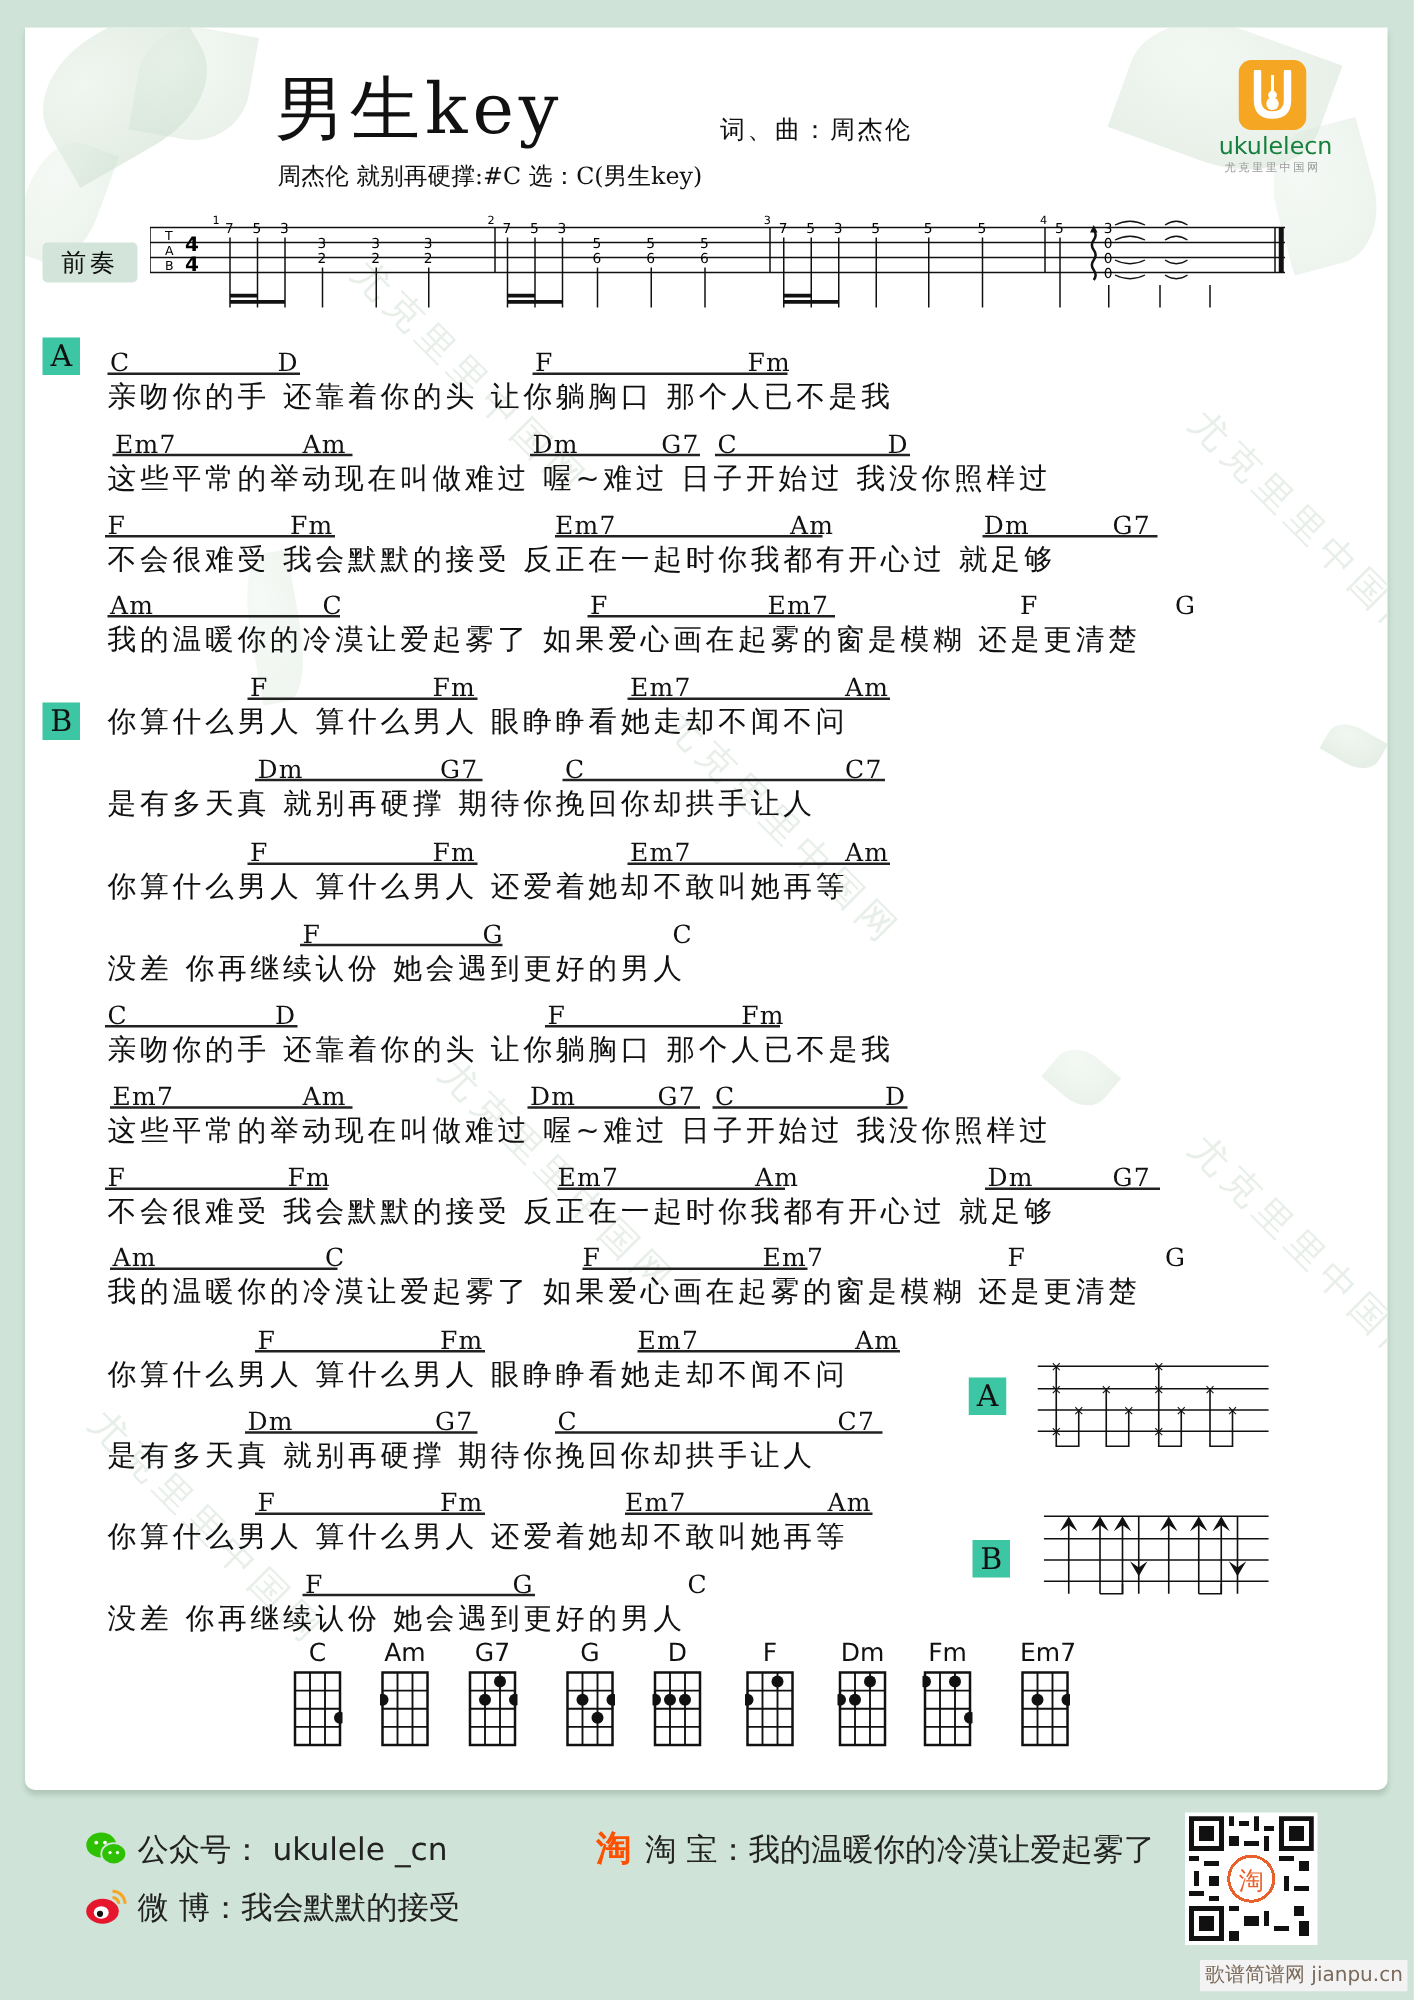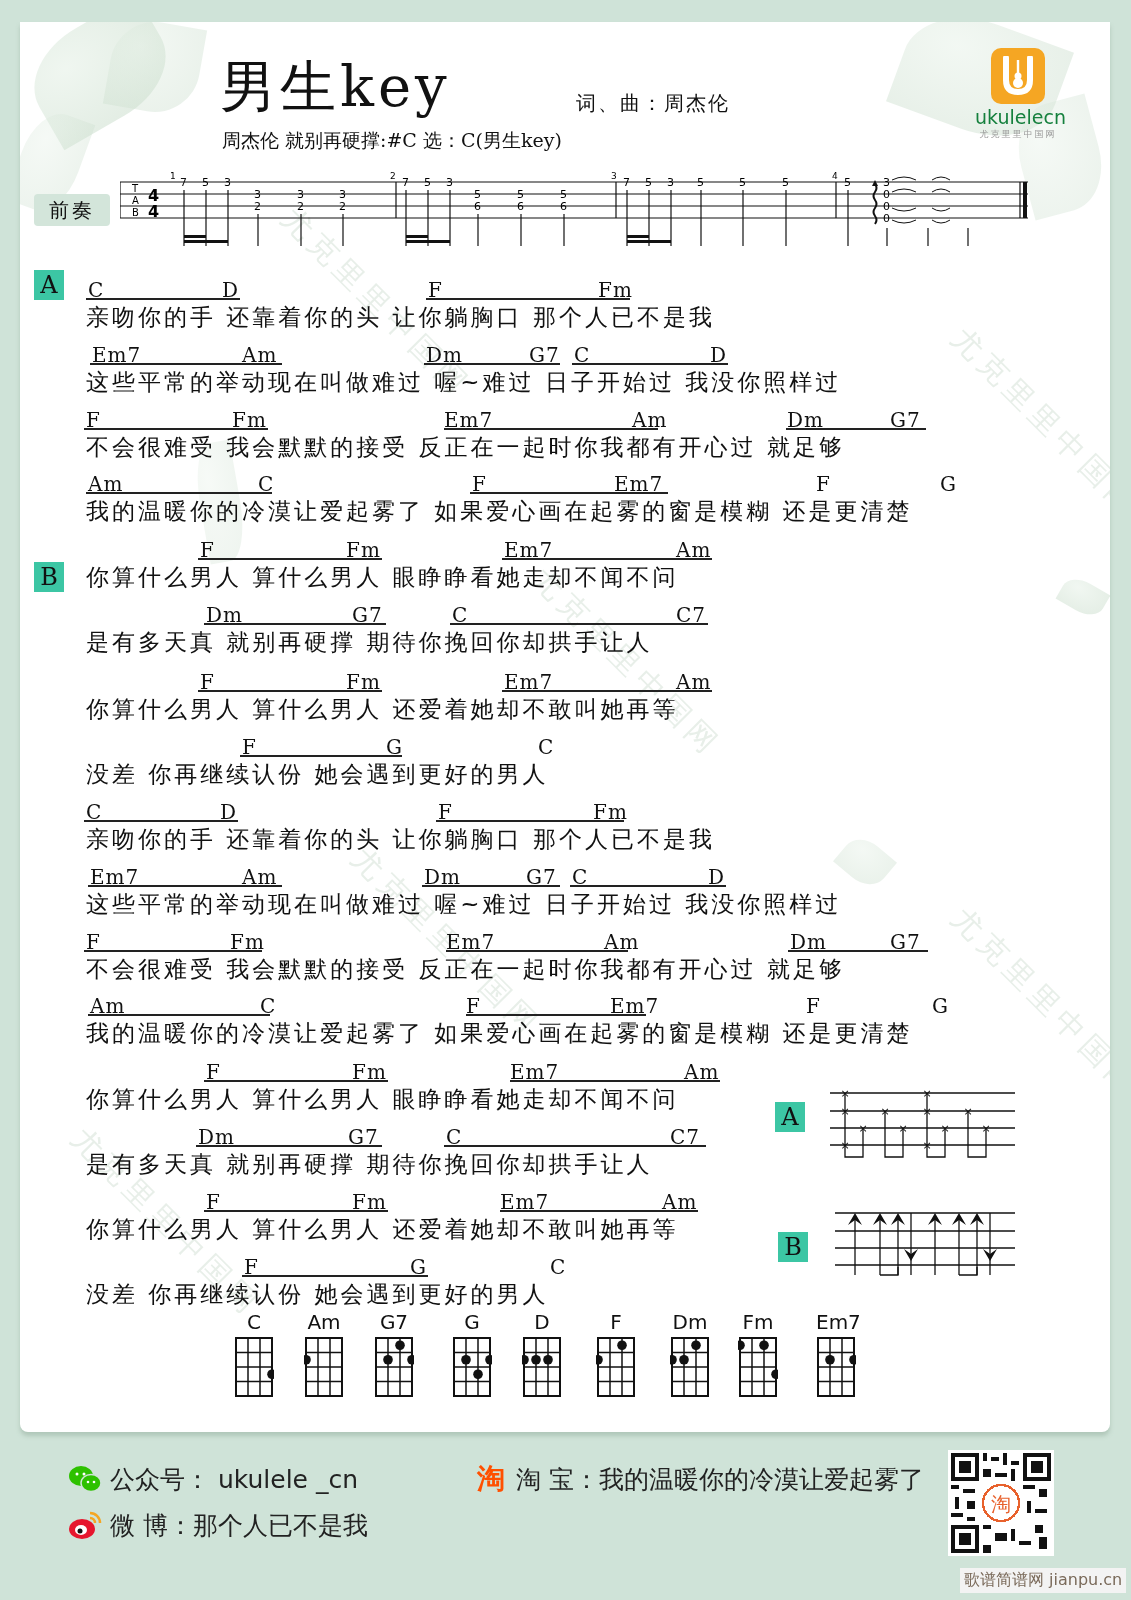--- a/index.html
+++ b/index.html
@@ -526,21 +526,21 @@
   <div class="footer-item" style="left:68px;top:68px;">
     <span class="ficon">
       <svg width="34" height="32" viewBox="0 0 34 32">
           <ellipse cx="14" cy="20" rx="13" ry="10" fill="#e6162d"></ellipse>
           <ellipse cx="13" cy="21" rx="6" ry="5" fill="#fff"></ellipse>
           <circle cx="12" cy="22" r="2.5" fill="#111"></circle>
           <path d="M22 4 a10 10 0 0 1 10 10" fill="none" stroke="#f5a623" stroke-width="2.5"></path>
           <path d="M22 9 a5 5 0 0 1 5 5" fill="none" stroke="#f5a623" stroke-width="2.5"></path>
         </svg>
     </span>
-    <span>微   博：那个人已不是我</span>
+    <span>微   博：我会默默的接受</span>
   </div>
 </div>
 <div class="qr">
   <svg width="100" height="100" viewBox="0 0 25 25" shape-rendering="crispEdges">
     <rect width="25" height="25" fill="#fff"></rect>
     <g fill="#111">
       <rect x="0" y="0" width="7" height="7"></rect>
         <rect x="1" y="1" width="5" height="5" fill="#fff"></rect>
         <rect x="2" y="2" width="3" height="3"></rect>
       <rect x="18" y="0" width="7" height="7"></rect>

